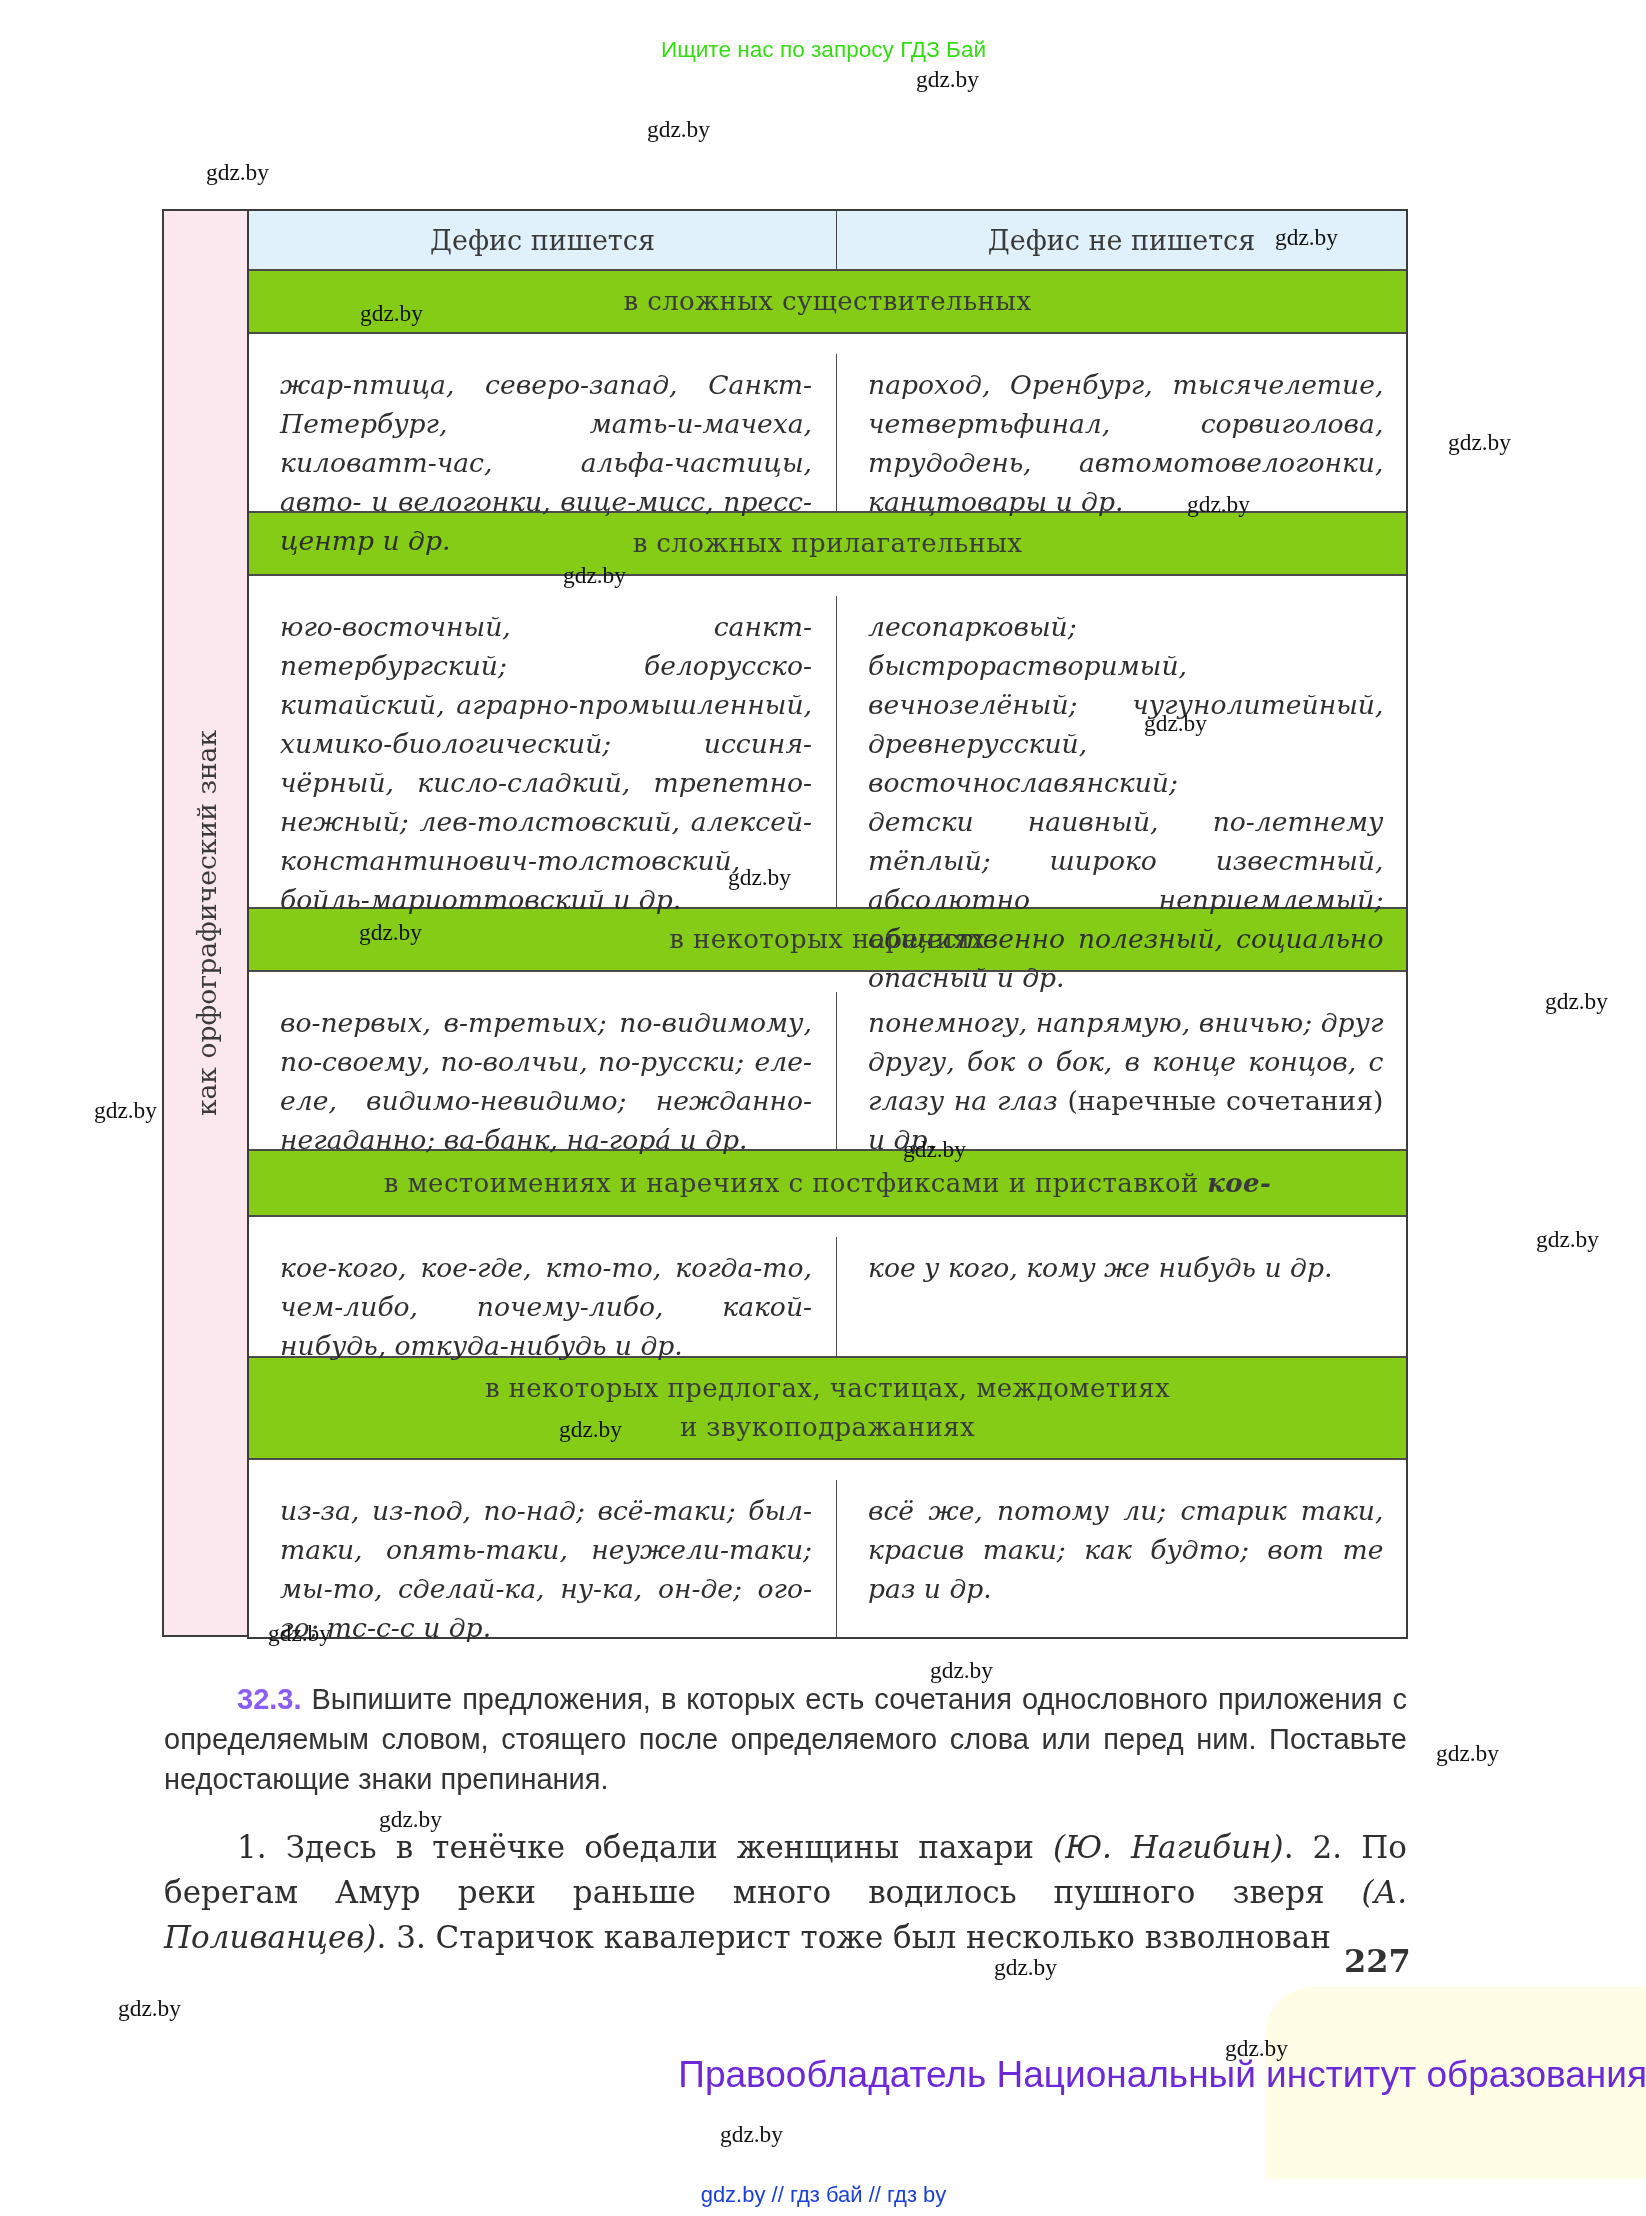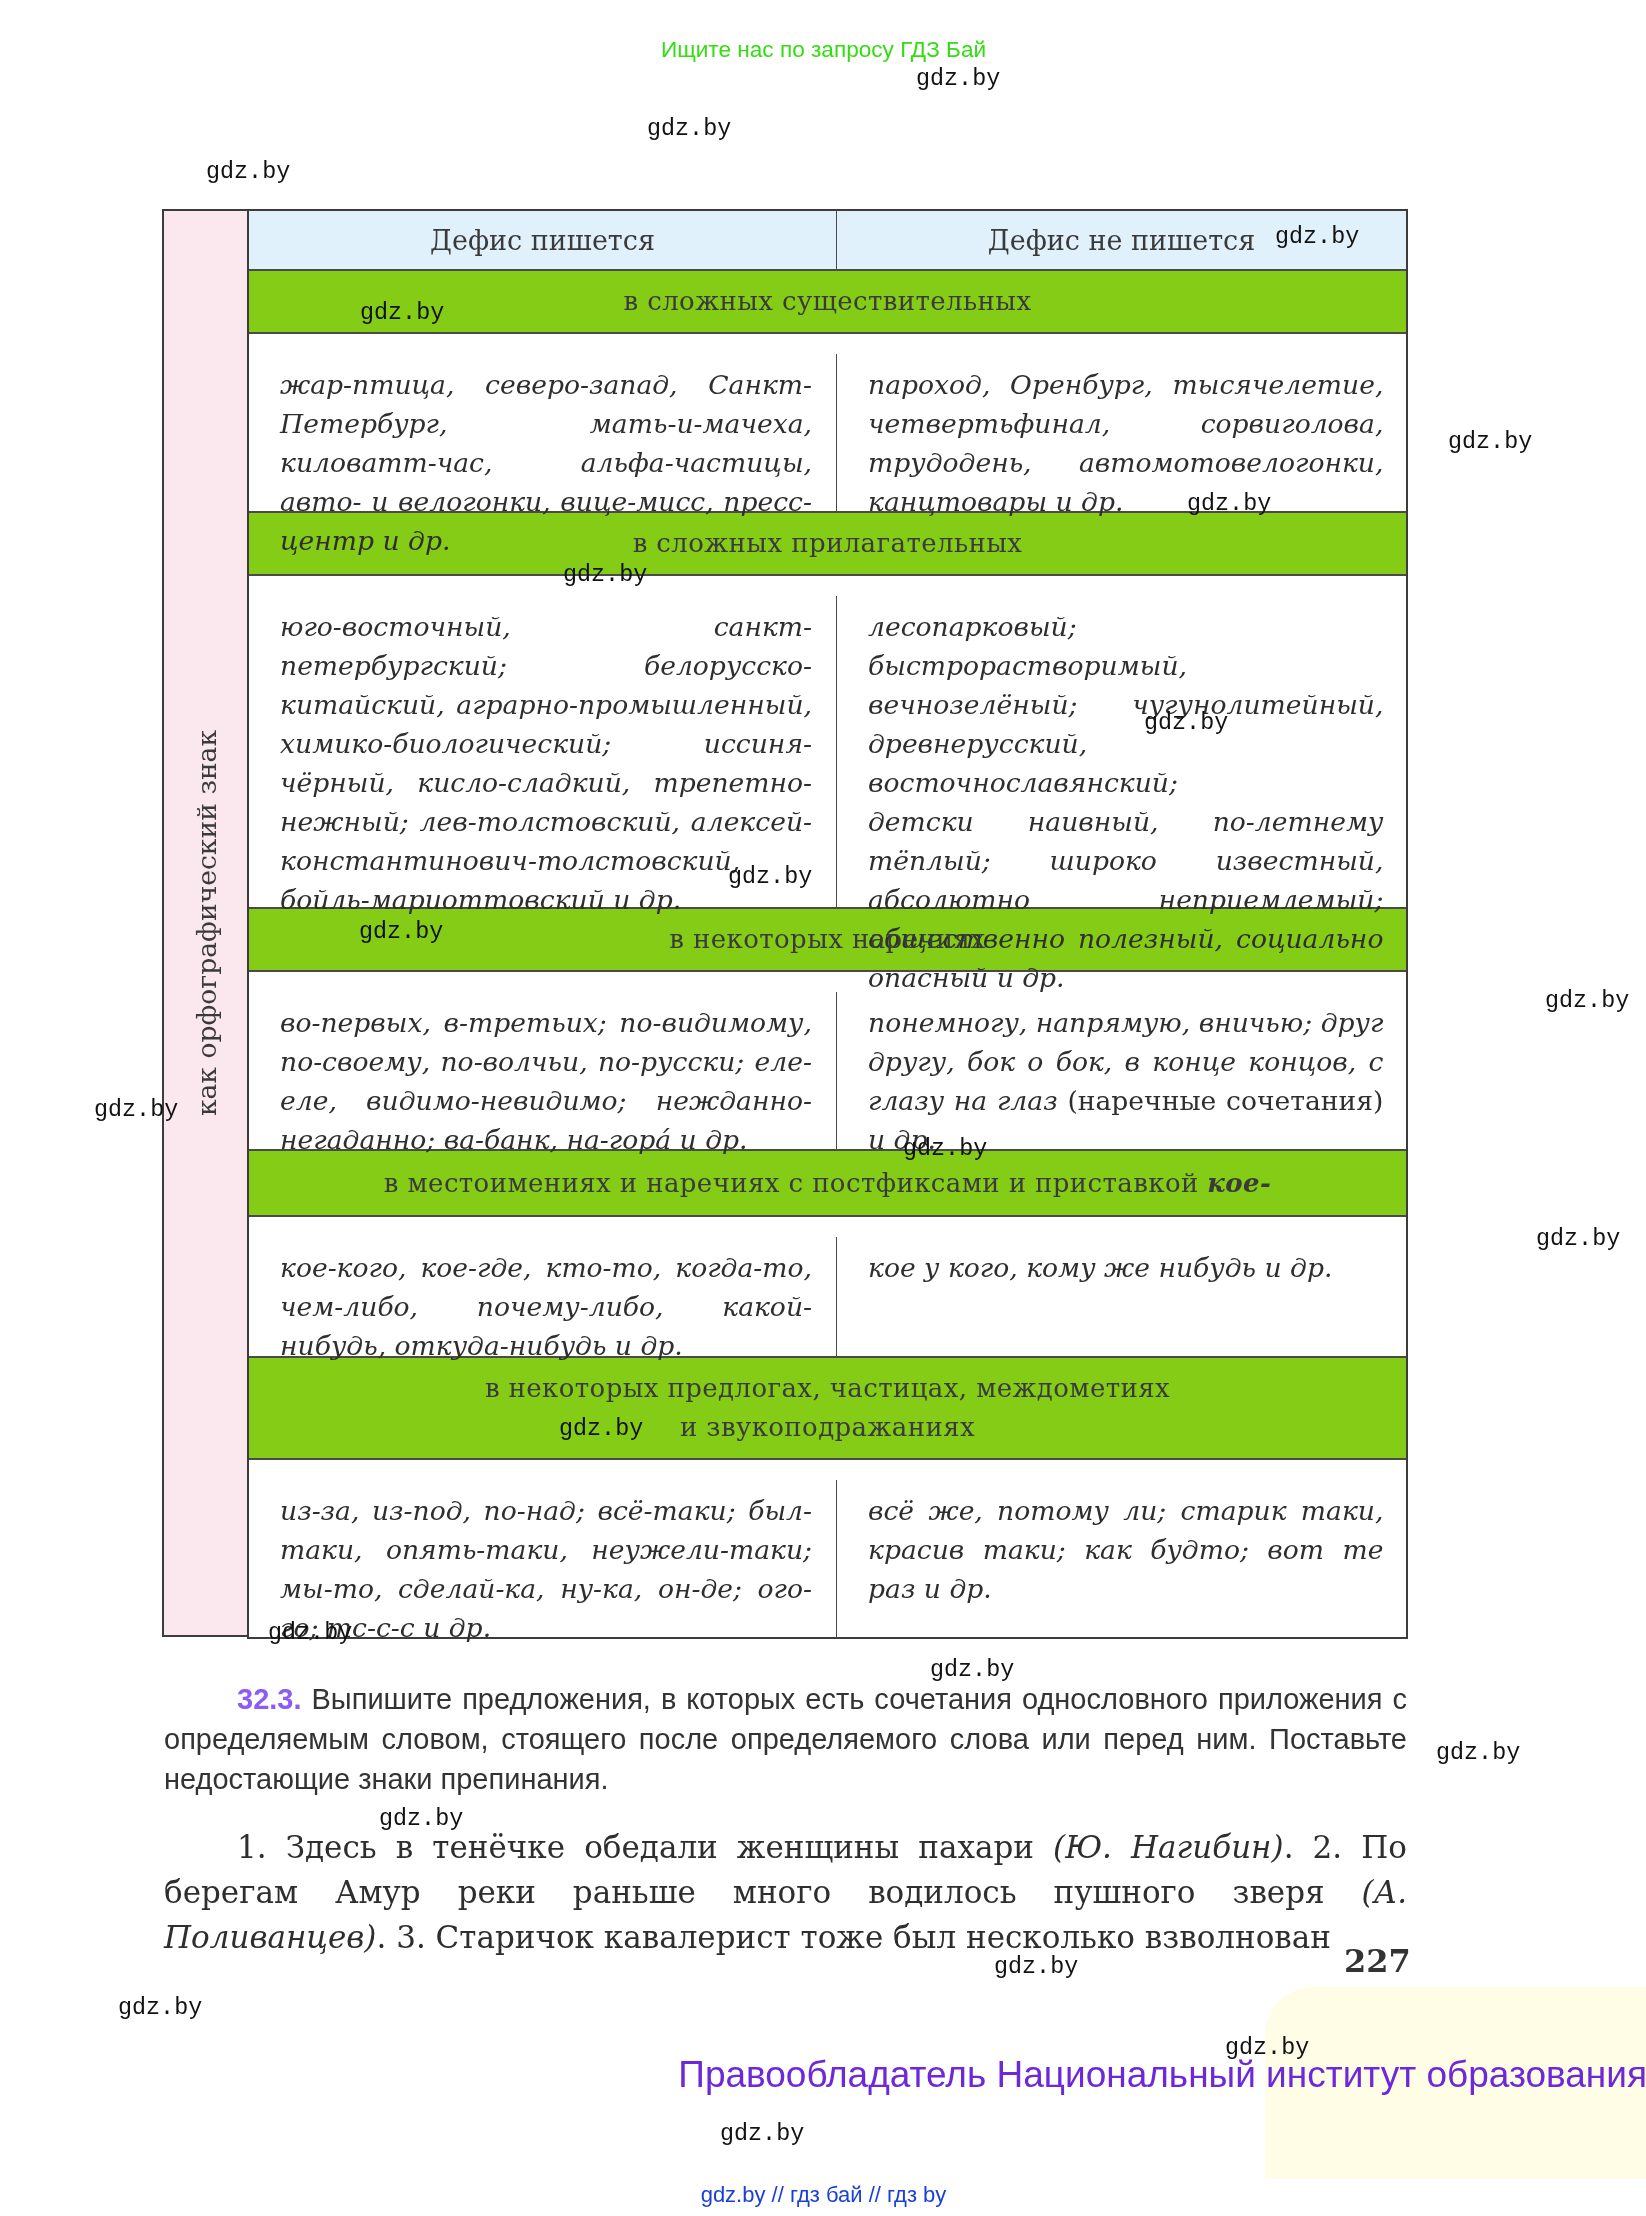--- a/index.html
+++ b/index.html
@@ -1,19 +1,19 @@
 <!DOCTYPE html>
 <html style="font-size:13px"><head>
 <meta charset="utf-8">
 <style>
   html, body { margin:0; padding:0; background:#ffffff; }
   body { width:1647px; height:2216px; position:relative; overflow:hidden; font-family:"DejaVu Serif", serif; color:#2b2b2b; }
   .abs { position:absolute; }
   .top-banner { left:0; width:1647px; top:3.2px; text-align:center; font-family:"Liberation Sans", sans-serif; font-size:22.6px; color:#33dd11;margin-top:34px; }
-  .wm { font-family:Liberation Mono, monospace; font-size:23.4px; color:#111; line-height:1; white-space:nowrap; z-index:5; }
+  .wm { font-family:Liberation Serif, serif; font-size:23.4px; color:#111; line-height:1; white-space:nowrap; z-index:5; }
   .side { left:162px; top:209px; width:85px; height:1428px; background:#fbe8ef; border:2.4px solid #3c3c3c; box-sizing:border-box; border-right:none; }
   .side-label { position:absolute; left:50%; top:50%; transform:translate(-50%,-50%) rotate(-90deg); white-space:nowrap; font-size:26.6px; color:#3a3a3a; font-family:"DejaVu Serif", serif; }
   .tbl { left:247px; top:209px; width:1161px; border:2.4px solid #3c3c3c; box-sizing:border-box; }
   .row { display:flex; border-top:2.4px solid #4a4a4a; box-sizing:border-box; }
   .row:first-child { border-top:none; }
   .hdr { background:#e1f1fc; height:58px; }
   .hdr .cell { display:flex; align-items:center; justify-content:center; font-size:27px; color:#3a3a3a; font-family:"DejaVu Serif", serif; }
   .sec { background:#84cc16; display:flex; align-items:center; justify-content:center; text-align:center; font-size:26px; color:#3a3a3a; line-height:39px; letter-spacing:0.4px; }
   .cell { box-sizing:border-box; }
   .c1 { width:588px; border-right:1.6px solid #4a4a4a; }

